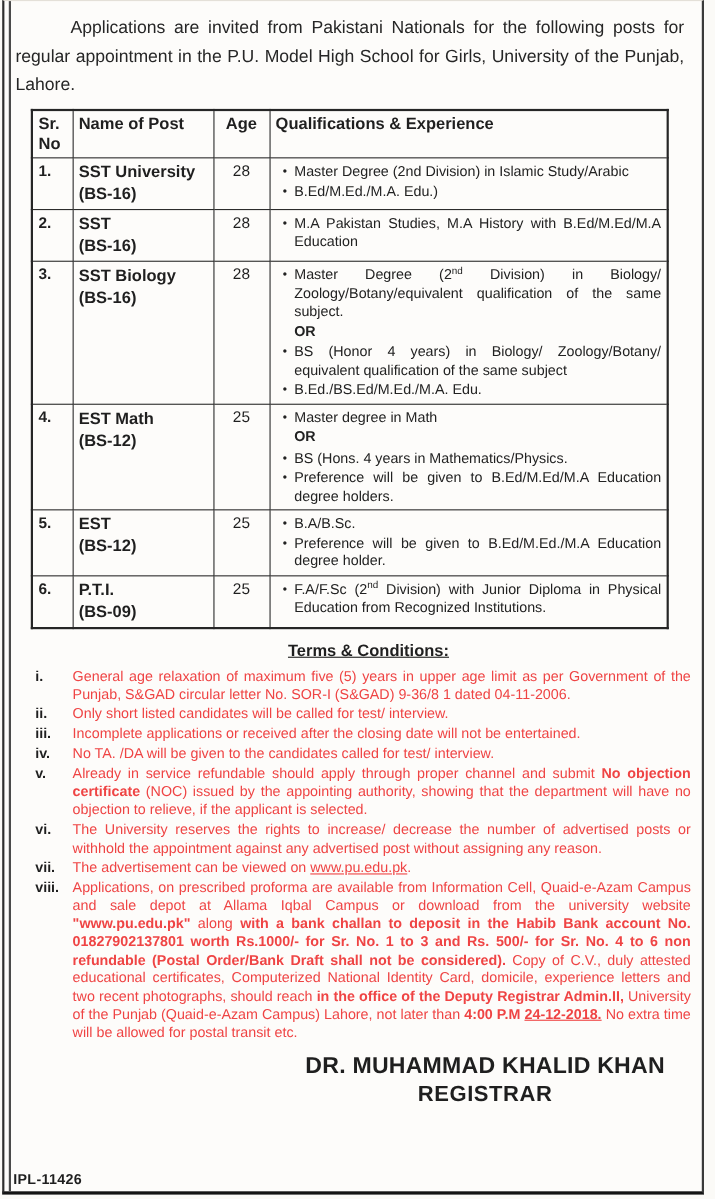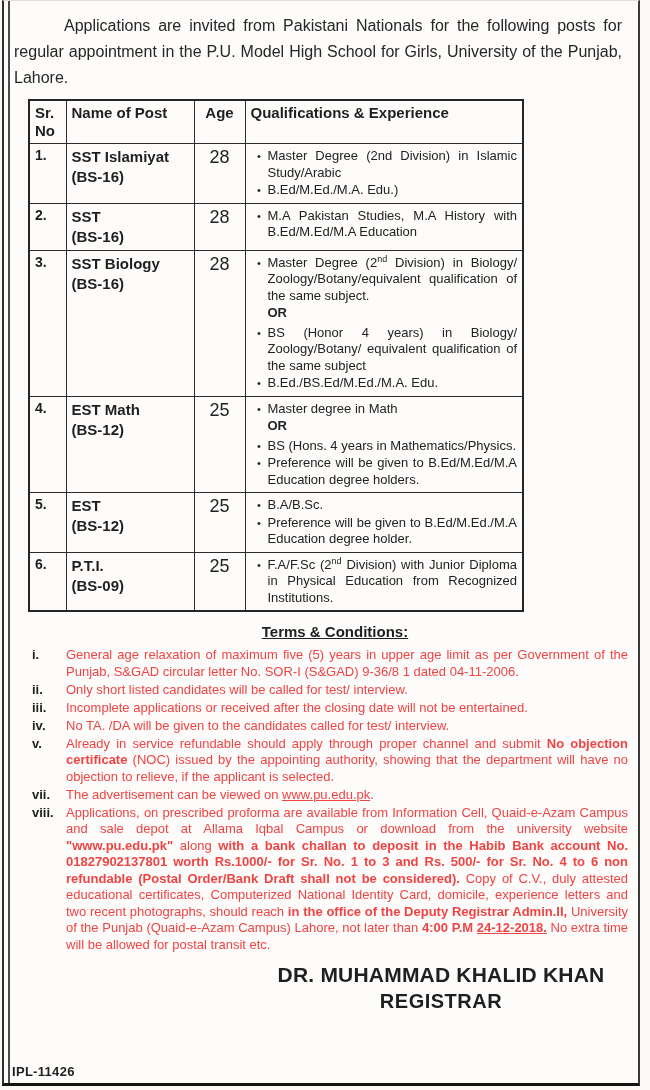--- a/index.html
+++ b/index.html
@@ -8,27 +8,27 @@
     background:#fdfcfa;border-left:2px solid #2e2e2e;border-right:2px solid #3a3a3a;
     border-bottom:3px solid #141414;border-top:1px solid #e4e0d8;overflow:hidden;}
   .page::before{content:"";position:absolute;left:4px;top:0;bottom:0;width:2px;background:#4a4a4a;}
   
   .adheader{margin:3px 3px 0 8px;background:#0c0c0c;color:#fff;text-align:center;padding:7px 0 9px 0;}
   .adheader .org{font-weight:bold;font-size:28px;line-height:33px;letter-spacing:.5px;}
   .adheader .big{font-weight:bold;font-size:49px;line-height:55px;letter-spacing:1px;transform:scaleX(.97);transform-origin:center;}
   
   .intro{margin:12px 16px 0 10px;font-size:16px;line-height:26px;text-align:justify;text-indent:50px;color:#262626;}
   
-  table.posts{margin:8px 0 0 24px;width:496px;border-collapse:collapse;border:2px solid #262626;table-layout:fixed;}
+  table.posts{margin:8px 0 0 24px;width:580px;border-collapse:collapse;border:2px solid #262626;table-layout:fixed;}
   table.posts th,table.posts td{border:1.6px solid #2c2c2c;vertical-align:top;padding:3px 5px;}
   th{text-align:left;font-size:15px;line-height:18px;padding-top:4px;}
   col.c-sr{width:37px;}col.c-name{width:128px;}col.c-age{width:51px;}
   td.sr{font-size:14px;font-weight:bold;padding-left:9px;}
   td.name{font-size:15px;font-weight:bold;line-height:20px;padding-left:7px;}
-  td.age{font-size:18px;text-align:center;}
+  td.age{font-size:14px;text-align:center;}
   th.age{text-align:center;}
   td.quals{font-size:13px;line-height:16.5px;padding:3px 6px 3px 4px;color:#222;}
   .q{display:flex;margin:1px 0;}
   .q .bullet{flex:none;width:17px;text-align:center;font-size:11px;line-height:16.5px;}
   .q .qt{flex:1;text-align:justify;}
   .orline{margin-left:17px;font-weight:bold;margin-top:1px;margin-bottom:3px;}
   sup{font-size:9px;line-height:0;}
   
   .terms-heading{margin:11px 0 0 28px;font-size:15px;font-weight:bold;text-align:center;}
   .terms-heading span{text-decoration:underline;}
@@ -63,21 +63,21 @@
         <tr>
       <th>Sr. No</th>
       <th>Name of Post</th>
       <th class="age">Age</th>
       <th>Qualifications &amp; Experience</th>
     </tr>
 
     <tr>
       <td class="sr">1.</td>
       <td class="name">
-        <div>SST Islamiyat</div>
+        <div>SST University</div>
         <div>(BS-16)</div>
       </td>
       <td class="age">28</td>
       <td class="quals">
         <div class="q">
               <span class="bullet">•</span>
               <span class="qt">Master Degree (2nd Division) in Islamic Study/Arabic</span>
             </div>
         <div class="q">
               <span class="bullet">•</span>
@@ -200,20 +200,24 @@
       <div class="tnum">iii.</div>
       <div class="ttext">Incomplete applications or received after the closing date will not be entertained.</div>
     </div>
     <div class="term">
       <div class="tnum">iv.</div>
       <div class="ttext">No TA. /DA will be given to the candidates called for test/ interview.</div>
     </div>
     <div class="term">
       <div class="tnum">v.</div>
       <div class="ttext"><span>Already in service refundable should apply through proper channel and submit </span><span class="b">No objection certificate</span><span> (NOC) issued by the appointing authority, showing that the department will have no objection to relieve, if the applicant is selected.</span></div>
+    </div>
+    <div class="term">
+      <div class="tnum">vi.</div>
+      <div class="ttext">The University reserves the rights to increase/ decrease the number of advertised posts or withhold the appointment against any advertised post without assigning any reason.</div>
     </div>
     <div class="term">
       <div class="tnum">vii.</div>
       <div class="ttext"><span>The advertisement can be viewed on </span><span class="u">www.pu.edu.pk</span><span>.</span></div>
     </div>
     <div class="term">
       <div class="tnum">viii.</div>
       <div class="ttext"><span>Applications, on prescribed proforma are available from Information Cell, Quaid-e-Azam Campus and sale depot at Allama Iqbal Campus or download from the university website </span><span class="b">"www.pu.edu.pk"</span><span> along </span><span class="b">with a bank challan to deposit in the Habib Bank account No. 01827902137801  worth Rs.1000/- for Sr. No. 1 to 3 and Rs. 500/- for Sr. No. 4 to 6 non refundable (Postal Order/Bank Draft shall not be considered).</span><span> Copy of C.V., duly attested educational certificates, Computerized National Identity Card, domicile, experience letters and two recent photographs, should reach </span><span class="b">in the office of the Deputy Registrar Admin.II,</span><span> University of the Punjab (Quaid-e-Azam Campus) Lahore, not later than </span><span class="b">4:00 P.M </span><span class="b u">24-12-2018.</span><span> No extra time will be allowed for postal transit etc.</span></div>
     </div>
   </div>

